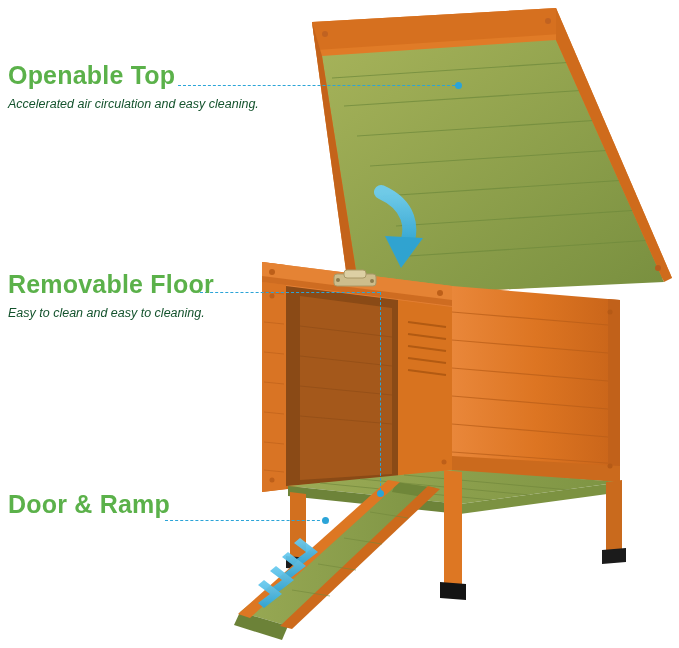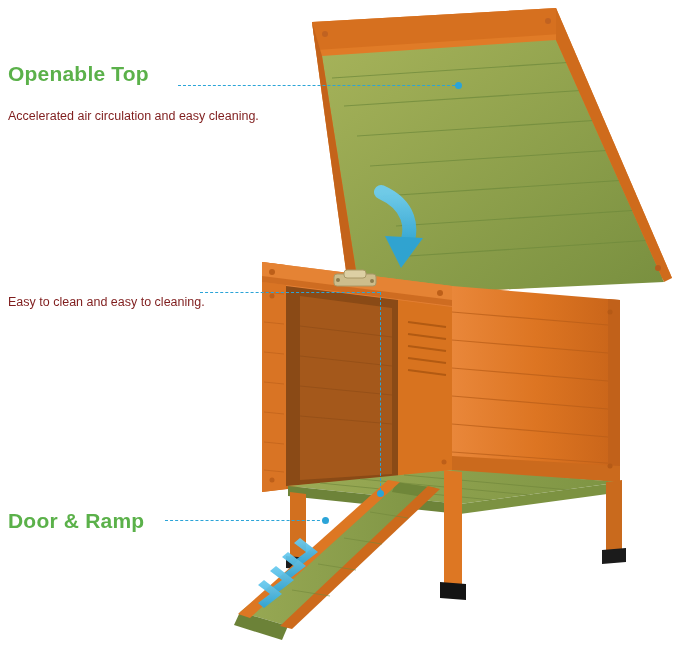--- a/index.html
+++ b/index.html
@@ -15,36 +15,37 @@
     width: 679px;
     height: 648px;
     background: #ffffff;
     overflow: hidden;
   }
   .annot {
     position: absolute;
     left: 8px;
   }
   .annot-title {
-    font-size: 21px;
+    font-size: 25px;
     font-weight: bold;
     color: #5bb14a;
     letter-spacing: 0.2px;
     line-height: 1.1;
     white-space: nowrap;
   }
   .annot-sub {
     font-size: 12.5px;
-    color: #7f1d1d;
-    margin-top: 24px;
+    color: #14532d;
+    margin-top: 7px;
     white-space: nowrap;
+    font-style: italic;
   }
   #a-top { top: 62px; }
   #a-floor { top: 271px; }
-  #a-door { top: 509px; }
+  #a-door { top: 491px; }
 
   .leader {
     position: absolute;
     height: 0;
     border-top: 1.6px dashed #2ba4d8;
   }
   .leader-dot {
     position: absolute;
     width: 7px;
     height: 7px;
@@ -246,20 +247,21 @@
 
   <div class="leader" style="left:165px; top:520px; width:160px;"></div>
   <div class="leader-dot" style="left:322px; top:517px;"></div>
 
   <div class="annot" id="a-top">
     <div class="annot-title">Openable Top</div>
     <div class="annot-sub">Accelerated air circulation and easy cleaning.</div>
   </div>
 
   <div class="annot" id="a-floor">
+    <div class="annot-title">Removable Floor</div>
     <div class="annot-sub">Easy to clean and easy to cleaning.</div>
   </div>
 
   <div class="annot" id="a-door">
     <div class="annot-title">Door &amp; Ramp</div>
   </div>
 
 </div>
 
 </body></html>

